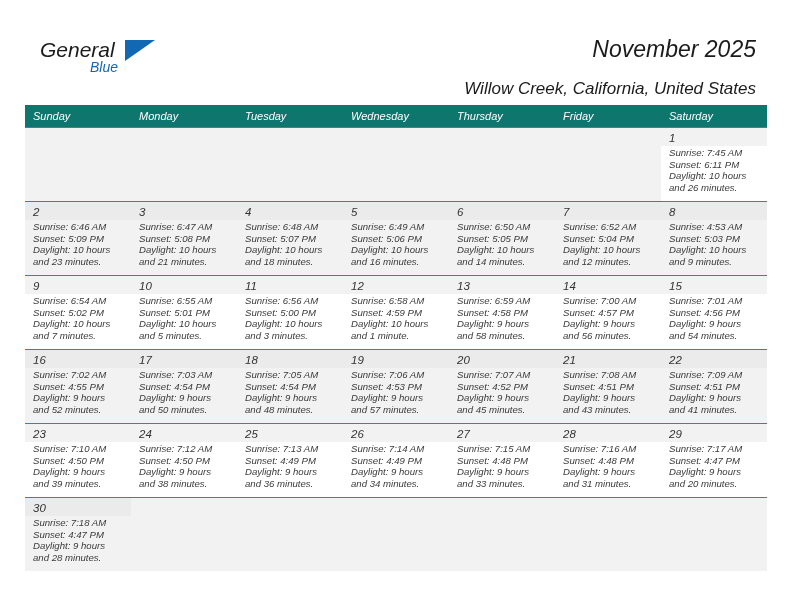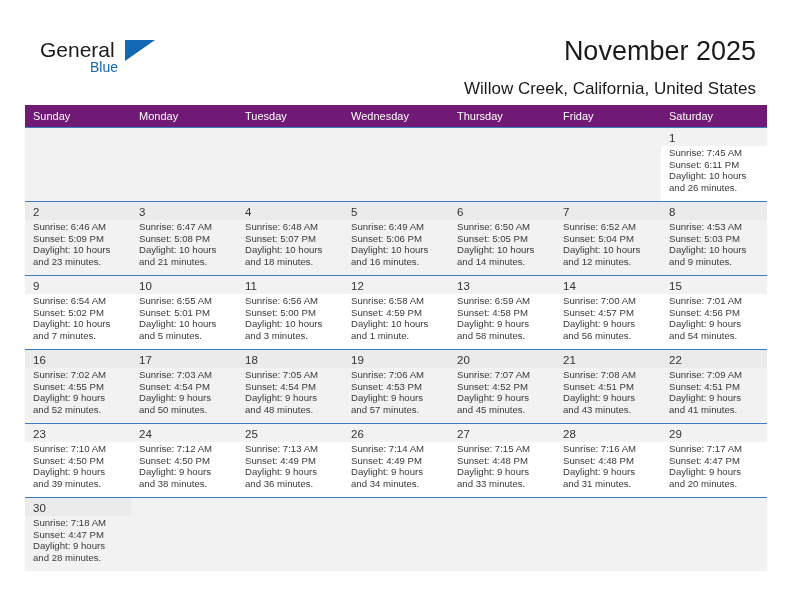--- a/index.html
+++ b/index.html
@@ -12,20 +12,21 @@
     background: #ffffff;
     font-family: "Liberation Sans", sans-serif;
     color: #000000;
     overflow: hidden;
   }
   .page {
     position: relative;
     width: 692px;
     height: 612px;
     box-sizing: border-box;
+    font-style: italic;
   }
 
   
   .header {
     position: absolute;
     left: 0;
     top: 0;
     width: 792px;
     height: 100px;
   }
@@ -59,21 +60,21 @@
     left: 50px;
     top: 21px;
     font-size: 14px;
     color: #1268b3;
     font-family: "Liberation Sans", sans-serif;
   }
   .title {
     position: absolute;
     right: 36px;
     top: 36px;
-    font-size: 27px;
+    font-size: 23px;
     color: #1b1b1b;
     text-align: right;
     white-space: nowrap;
   }
   .subtitle {
     position: absolute;
     right: 36px;
     top: 79px;
     font-size: 17px;
     color: #1b1b1b;
@@ -84,21 +85,21 @@
   
   .calendar {
     position: absolute;
     left: 25px;
     top: 105px;
     width: 742px;
     border-collapse: collapse;
     table-layout: fixed;
   }
   .calendar th {
-    background: #701a75;
+    background: #0f766e;
     color: #ffffff;
     font-size: 11px;
     font-weight: normal;
     text-align: left;
     padding: 5px 0 5px 8px;
     height: 9px;
     border: none;
   }
   .calendar td {
     vertical-align: top;

